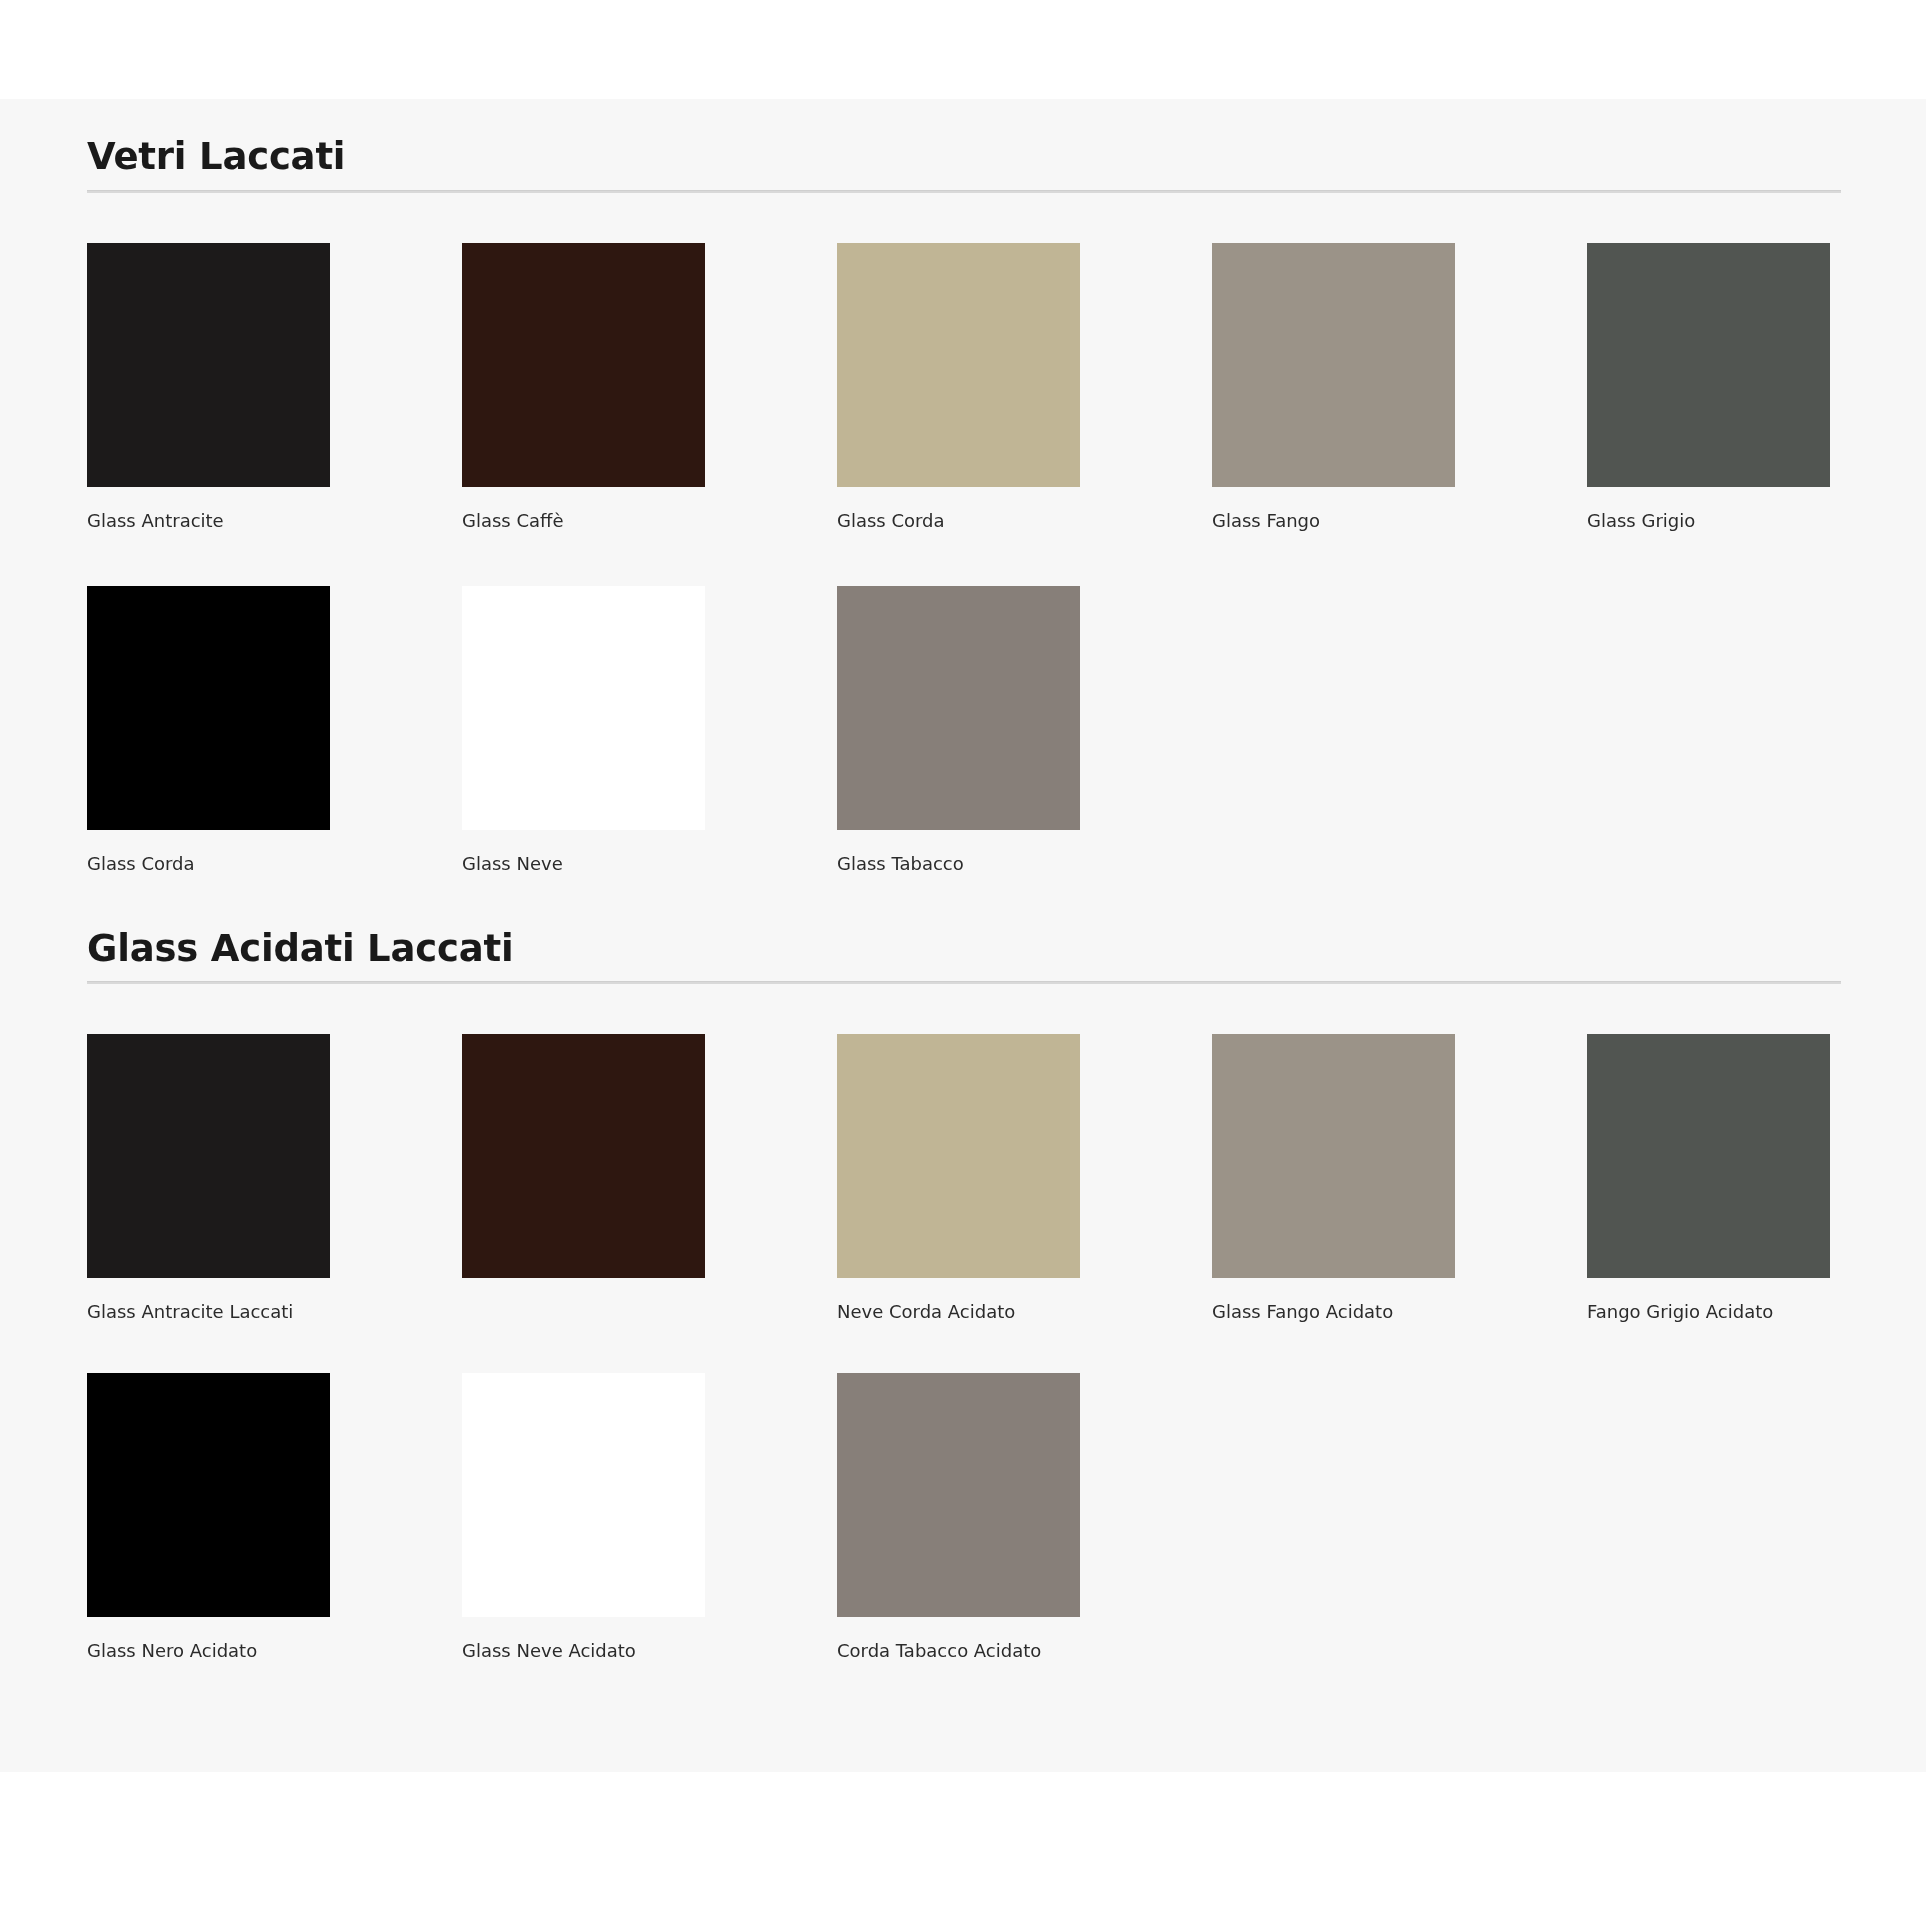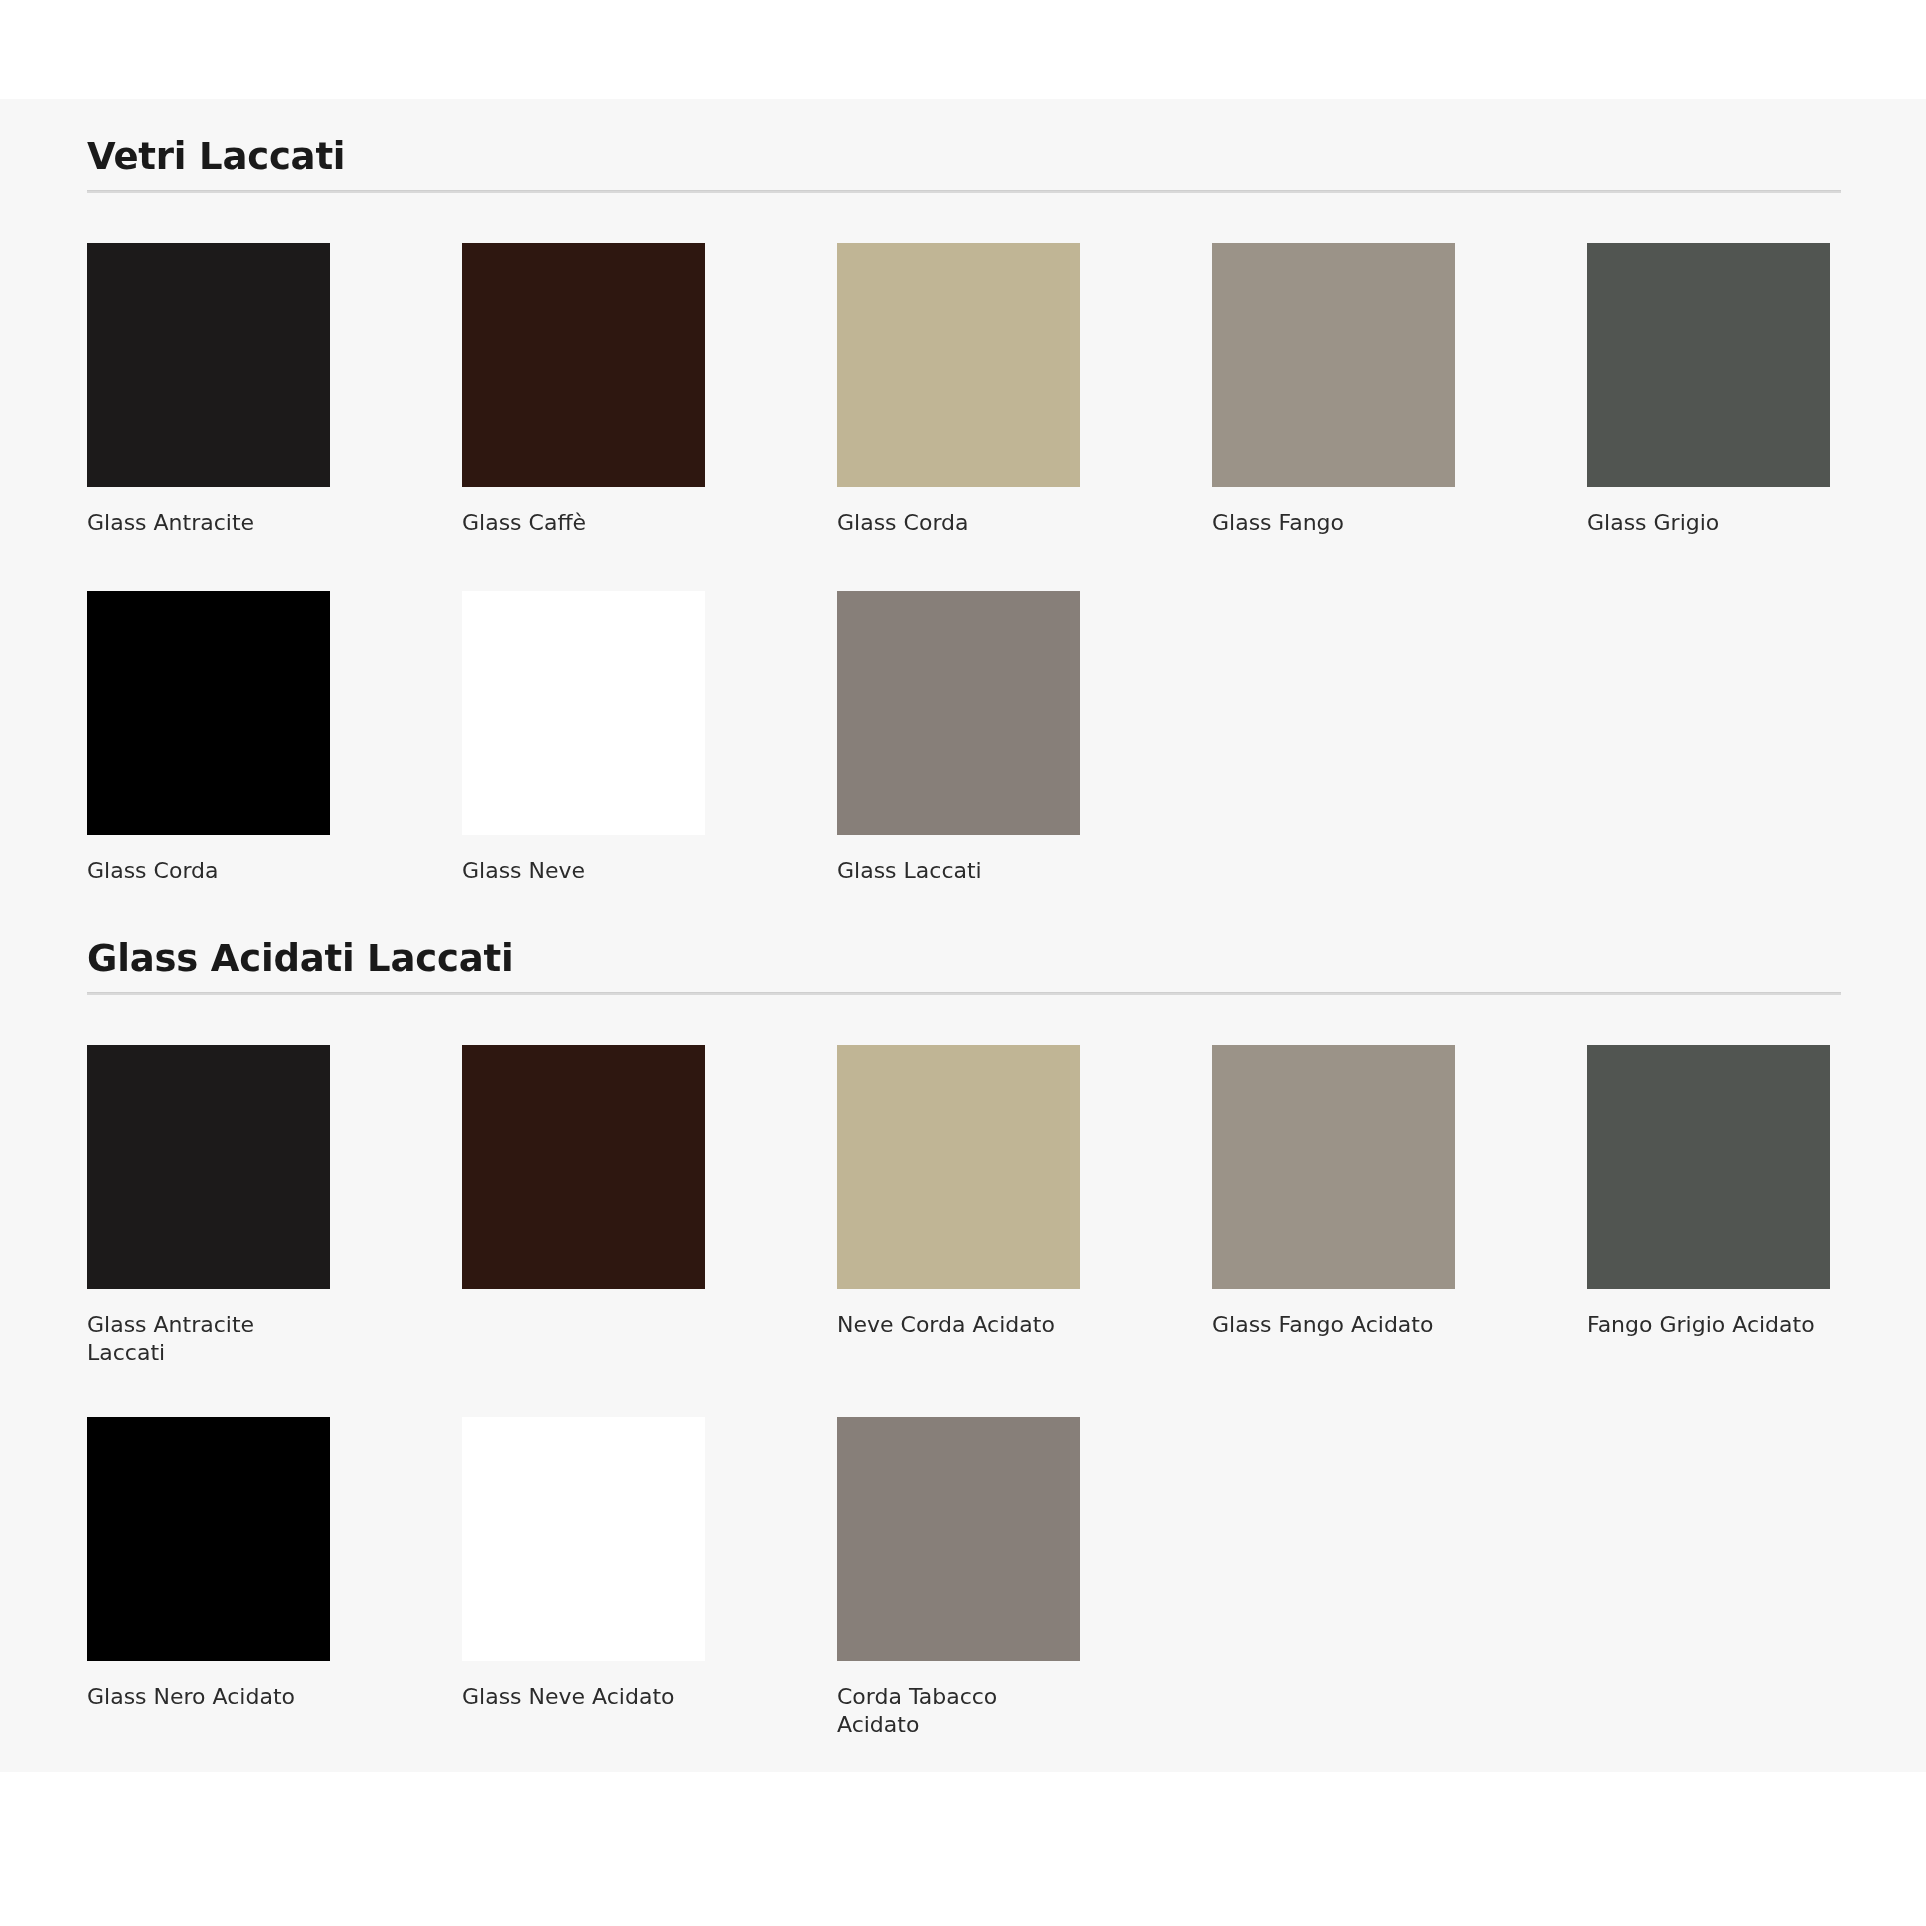--- a/index.html
+++ b/index.html
@@ -72,21 +72,21 @@
   }
   .swatch-cell {
     width: 243px;
   }
   .swatch-chip {
     width: 243px;
     height: 244px;
     display: block;
   }
   .swatch-label {
-    font-size: 22px;
+    font-size: 18px;
     line-height: 1.28;
     color: #2b2b2b;
     margin-top: 22px;
     width: 230px;
     word-wrap: break-word;
   }
 
   
   .row-gap-1 { height: 54px; }
   .row-gap-2 { height: 50px; }
@@ -140,21 +140,21 @@
         <div class="swatch-cell">
           <span class="swatch-chip" style="background:#000000;"></span>
           <div class="swatch-label">Glass Corda</div>
         </div>
         <div class="swatch-cell">
           <span class="swatch-chip" style="background:#ffffff;"></span>
           <div class="swatch-label">Glass Neve</div>
         </div>
         <div class="swatch-cell">
           <span class="swatch-chip" style="background:#877f79;"></span>
-          <div class="swatch-label">Glass Laccati</div>
+          <div class="swatch-label">Glass Tabacco</div>
         </div>
         <div class="swatch-cell"></div>
         <div class="swatch-cell"></div>
       </div>
 
       <div class="sec-gap"></div>
 
       <div class="section">
         <div class="section-title">Glass Acidati Laccati</div>
         <div class="section-rule"></div>

